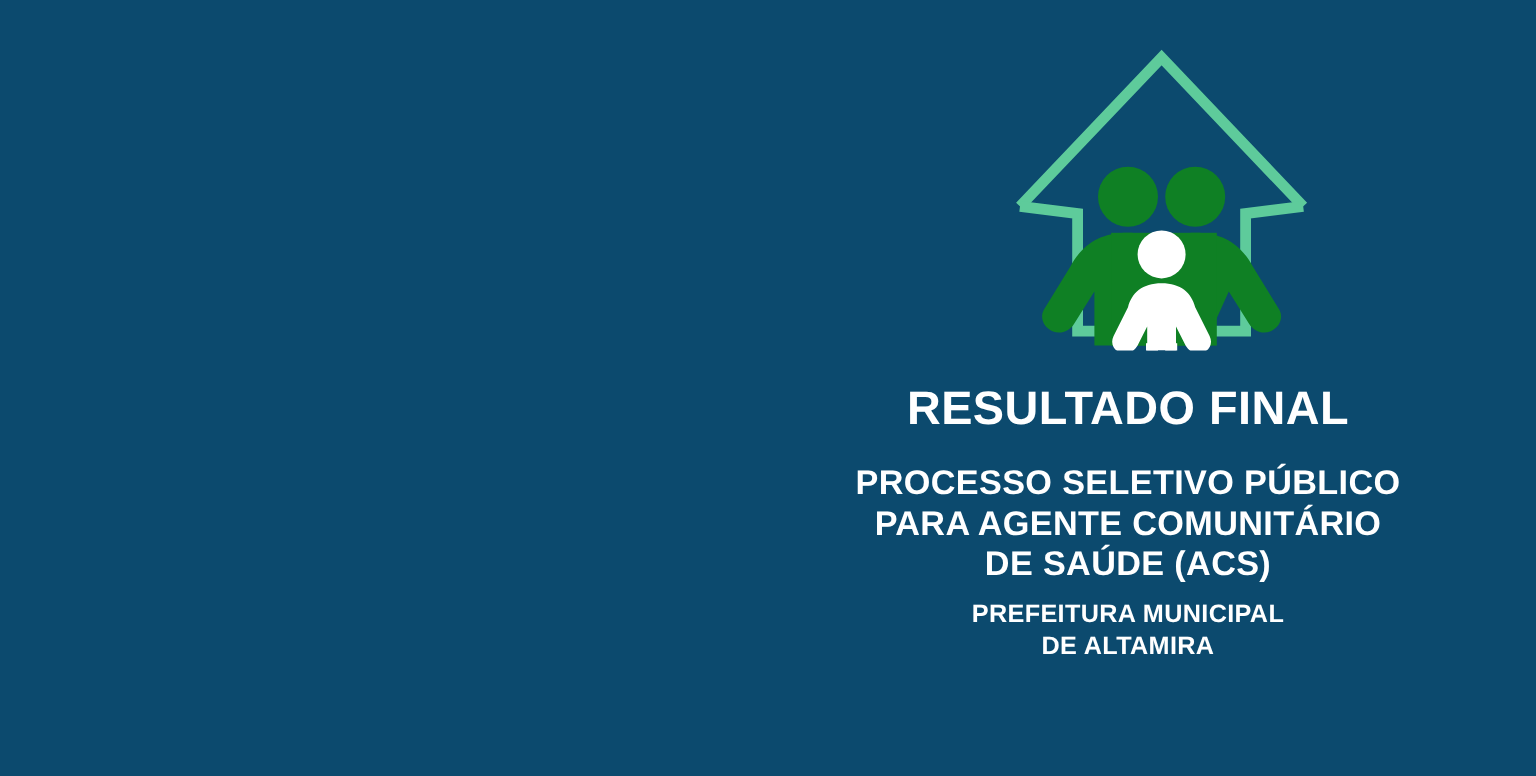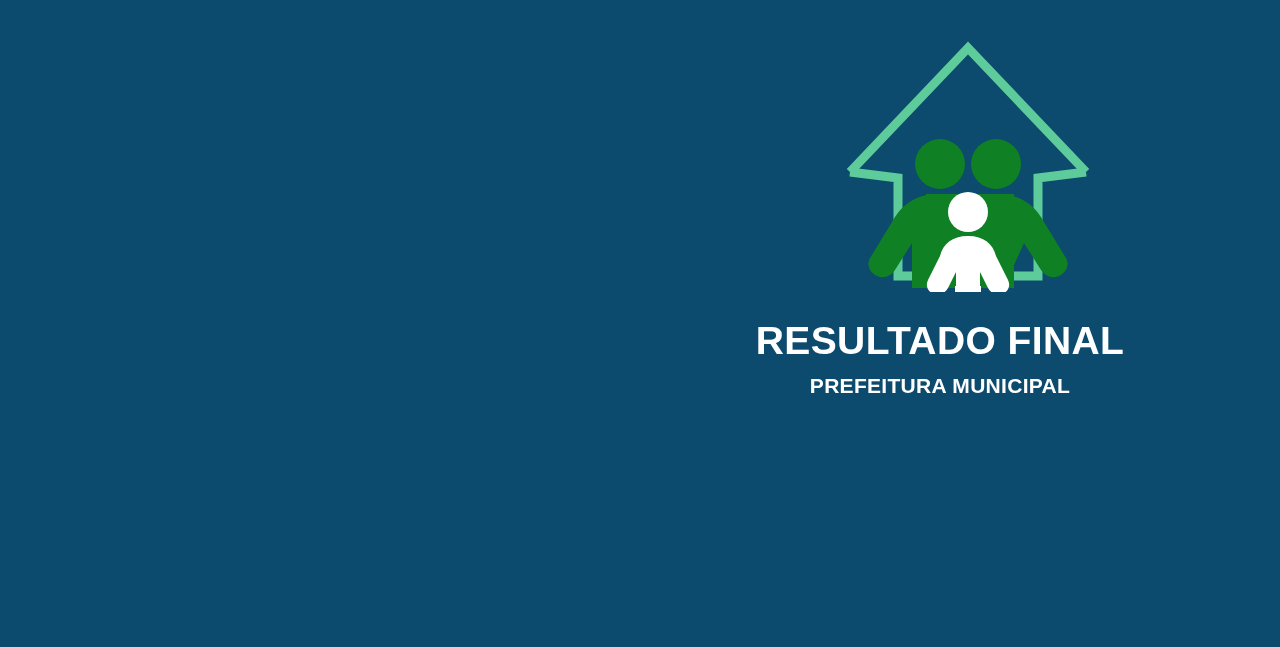--- a/index.html
+++ b/index.html
@@ -154,20 +154,26 @@
 
     </svg>
   </div>
 
   <div id="text-column">
 
     <h1 id="main-title">
       <span class="line">RESULTADO FINAL</span>
     </h1>
 
+    <h2 id="subtitle">
+      <span class="line">PROCESSO SELETIVO PÚBLICO</span>
+      <span class="line">PARA AGENTE COMUNITÁRIO</span>
+      <span class="line">DE SAÚDE (ACS)</span>
+    </h2>
 
     <h3 id="organization">
       <span class="line">PREFEITURA MUNICIPAL</span>
+      <span class="line">DE ALTAMIRA</span>
     </h3>
 
   </div>
 
 </div>
 
 </body></html>

